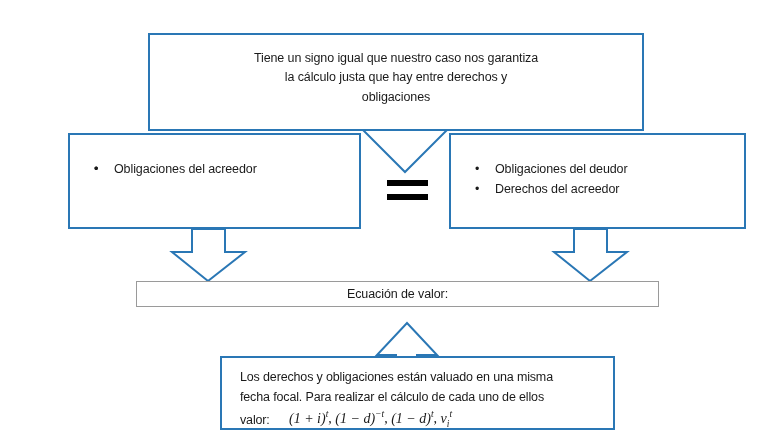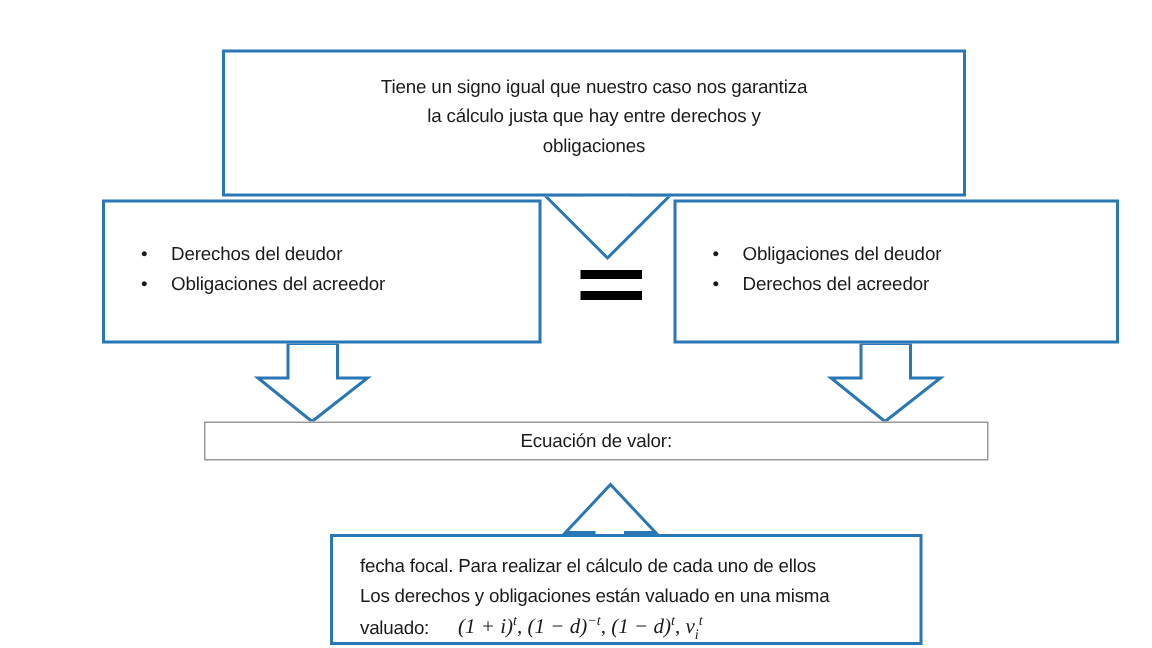--- a/index.html
+++ b/index.html
@@ -182,21 +182,20 @@
       <div>Tiene un signo igual que nuestro caso nos garantiza</div>
       <div>la cálculo justa que hay entre derechos y</div>
       <div>obligaciones</div>
     </div>
   </div>
 
   <div class="box" id="left-box">
     <ul class="bullets">
       <li>
         <span class="bullet-dot">•</span>
-        <span>Derechos del deudor</span>
       </li>
       <li>
         <span class="bullet-dot">•</span>
         <span>Obligaciones del acreedor</span>
       </li>
     </ul>
   </div>
 
   <div class="box" id="right-box">
     <ul class="bullets">
@@ -215,24 +214,24 @@
     <div class="bar b1"></div>
     <div class="bar b2"></div>
   </div>
 
   <div class="box" id="equation-bar">
     <span class="txt">Ecuación de valor:</span>
   </div>
 
   <div class="box" id="bottom-box">
     <div class="txt">
+      <div>Los derechos y obligaciones  están valuado en una misma</div>
       <div>fecha focal. Para realizar el cálculo de cada uno de ellos</div>
-      <div>Los derechos y obligaciones  están valuado en una misma</div>
       <div>
-        <span>valuado:</span>
+        <span>valor:</span>
         <span class="formula" aria-label="formula">
           <span>(1 + i)</span><span class="up">t</span><span class="num">, </span><span>(1 − d)</span><span class="up">−t</span><span class="num">, </span><span>(1 − d)</span><span class="up">t</span><span class="num">, </span><span>v</span><span class="lo">i</span><span class="up">t</span>
         </span>
       </div>
     </div>
   </div>
 
 </div>
 
 </body></html>

